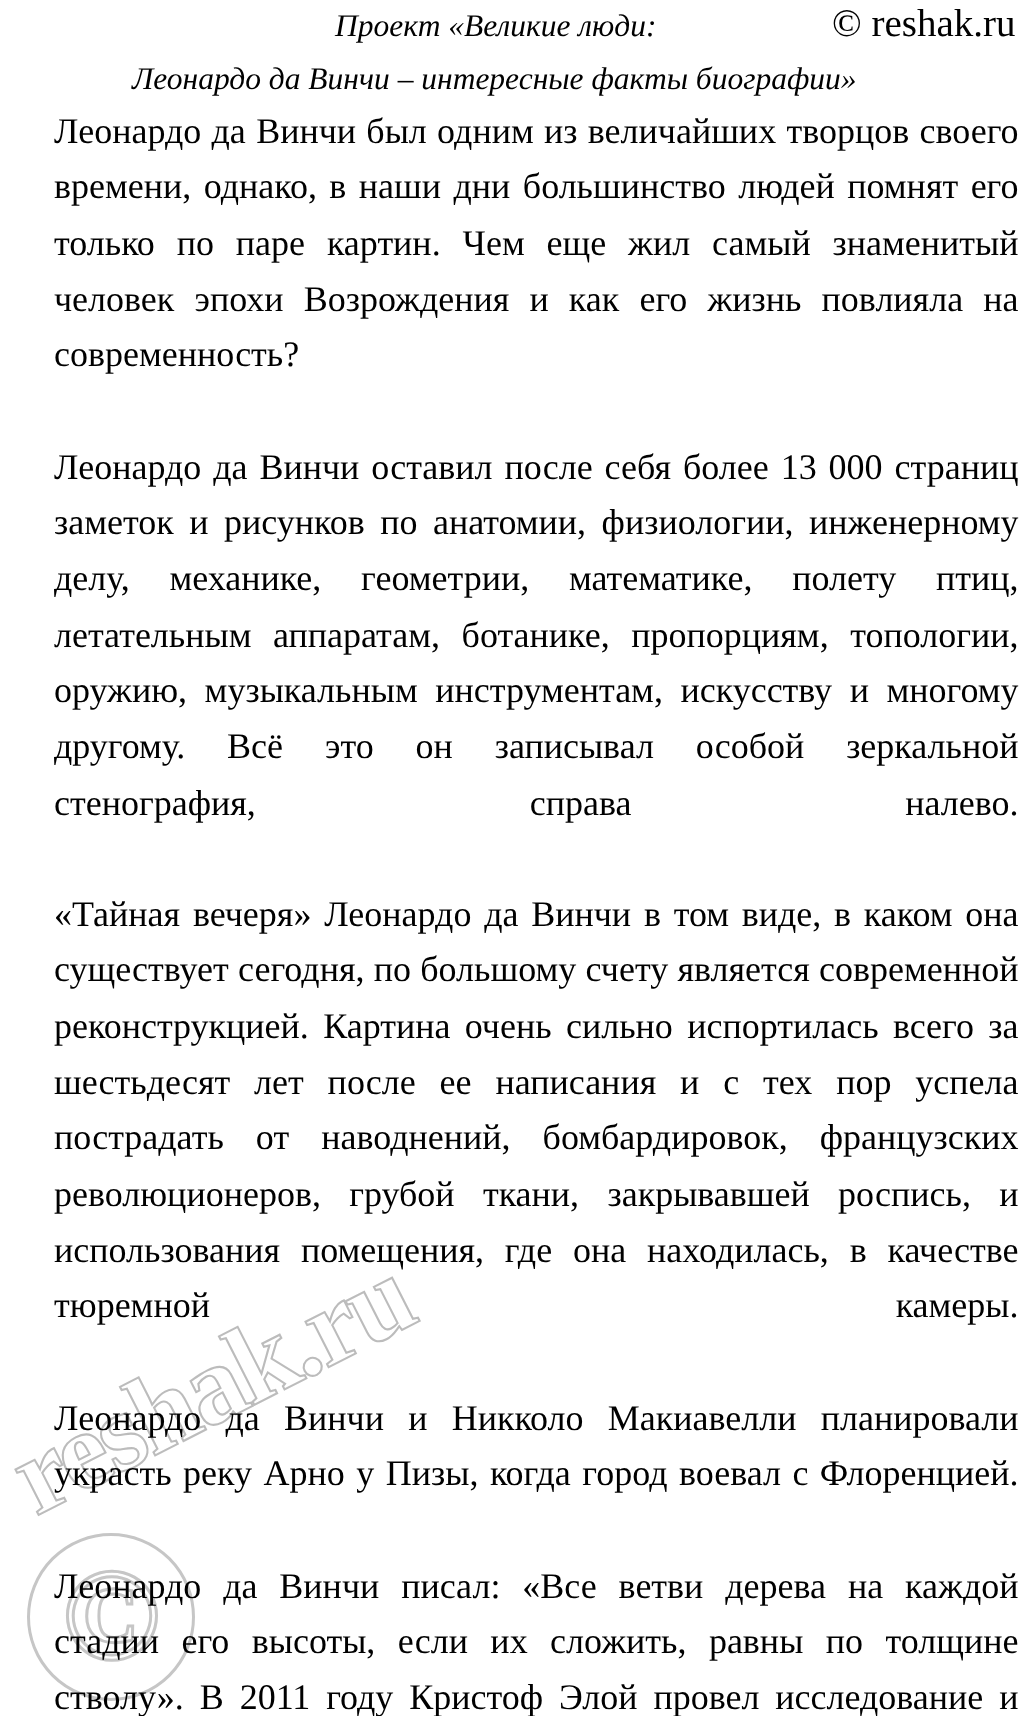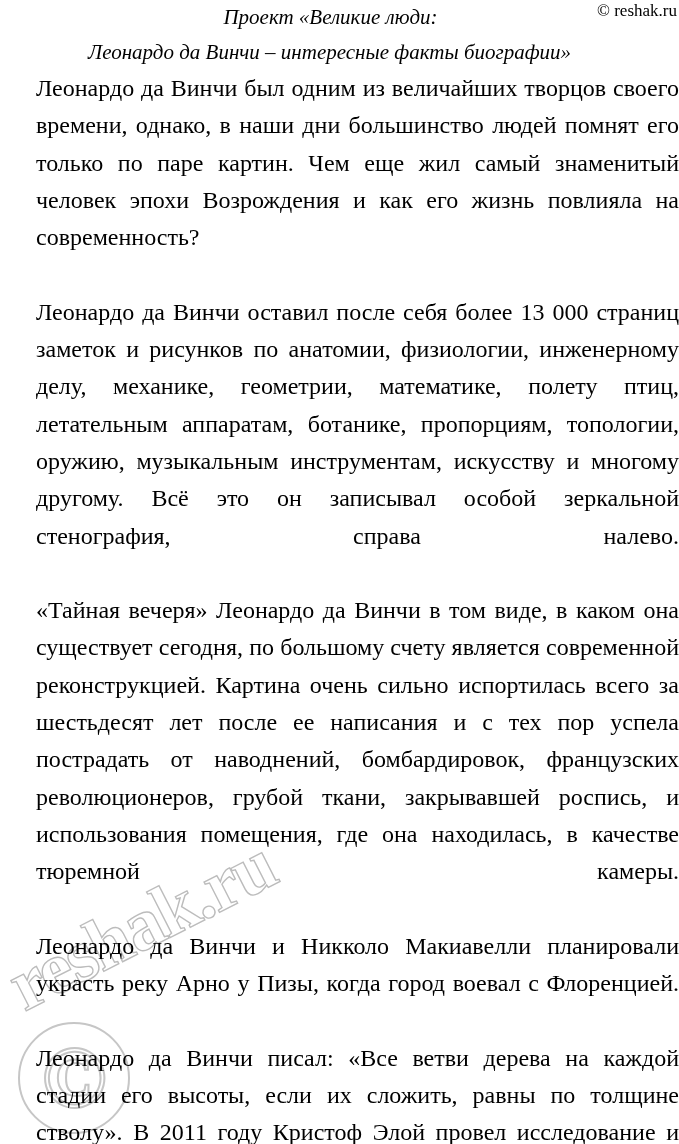--- a/index.html
+++ b/index.html
@@ -81,21 +81,21 @@
   }
 
   .doc-header {
     position: relative;
     height: 70px;
   }
   .copyright {
     position: absolute;
     right: 2px;
     top: 1px;
-    font-size: 17px;
+    font-size: 26px;
     font-family: "Liberation Serif", "DejaVu Serif", serif;
     white-space: nowrap;
   }
   .title-line {
     text-align: center;
     font-style: italic;
     font-size: 21px;
     line-height: 35px;
     white-space: nowrap;
   }

